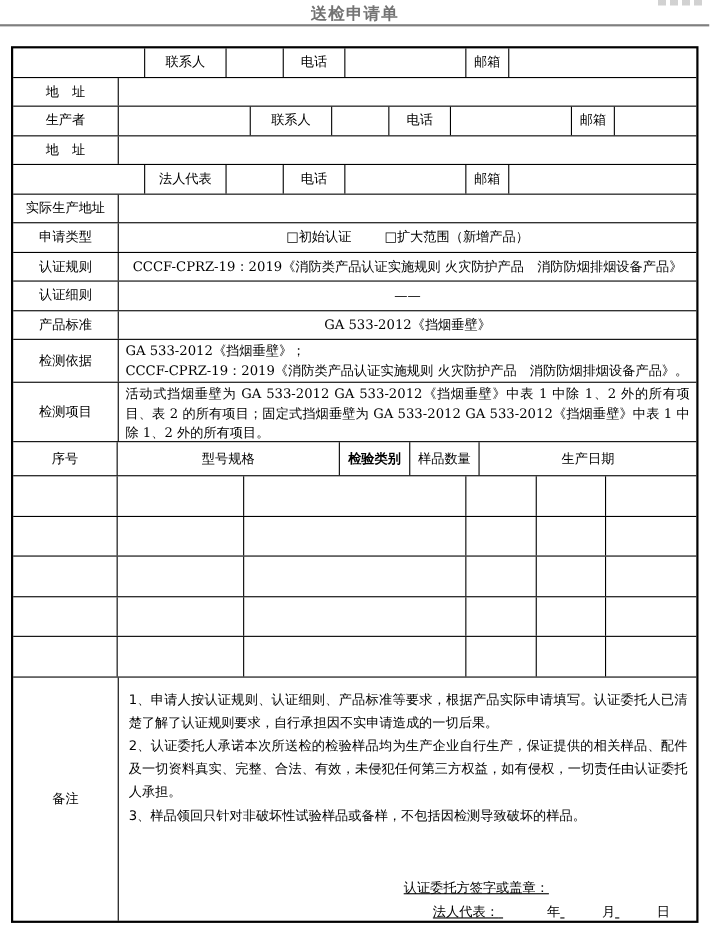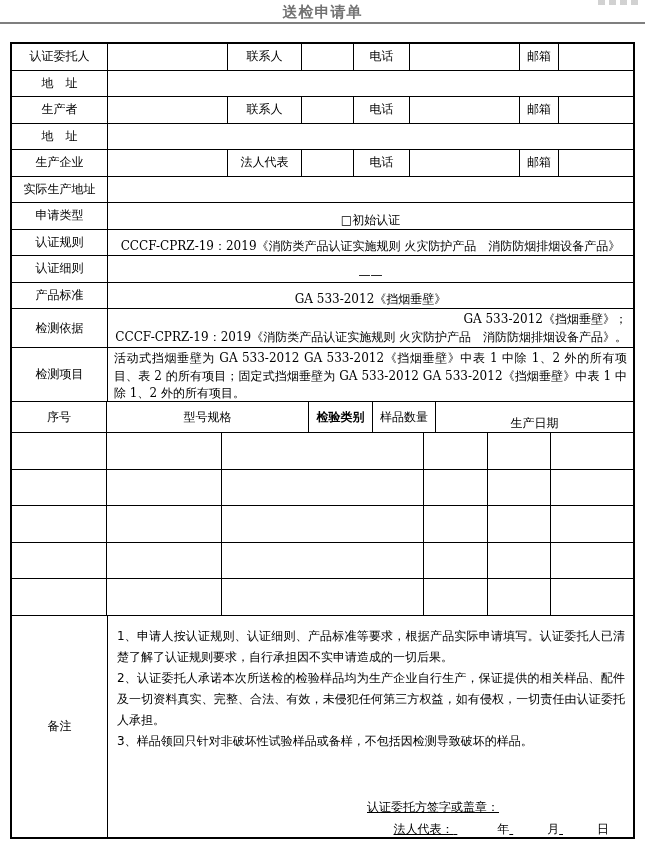--- a/index.html
+++ b/index.html
@@ -21,21 +21,21 @@
   }
   .form-table{
     position:absolute;left:10px;top:42px;width:625px;
     border:2px solid #000;box-sizing:border-box;background:#fff;
   }
   .r{display:flex;border-bottom:1px solid #000;box-sizing:border-box;}
   .r:last-child{border-bottom:none;}
   .c{border-right:1px solid #000;box-sizing:border-box;
      display:flex;align-items:center;justify-content:center;
      font-size:12px;overflow:hidden;}
-  .c:last-child{border-right:none;align-items:flex-end;}
+  .c:last-child{border-right:none;}
   .lab{text-align:center;}
   .val{justify-content:flex-start;}
   .flex1{flex:1;}
   
   .rh{height:26.5px;}
   .r-basis{height:39px;}
   .r-items{height:54px;}
   .r-phead{height:31px;}
   .r-empty{height:36.5px;}
   .r-remarks{height:221px;}
@@ -70,21 +70,20 @@
 </head>
 <body>
 
 <div class="page-title">送检申请单</div>
 <div class="title-rule"></div>
 <div class="scan-artifact"></div>
 
 <div class="form-table">
 
   <div class="r rh">
-    <div class="c lab w-lab">认证委托人</div>
     <div class="c val w-v1"></div>
     <div class="c lab w-f1">联系人</div>
     <div class="c val w-v2"></div>
     <div class="c lab w-f2">电话</div>
     <div class="c val w-v3"></div>
     <div class="c lab w-f3">邮箱</div>
     <div class="c val flex1"></div>
   </div>
 
   <div class="r rh">
@@ -102,39 +101,39 @@
     <div class="c lab w-f3">邮箱</div>
     <div class="c val flex1"></div>
   </div>
 
   <div class="r rh">
     <div class="c lab w-lab">地　址</div>
     <div class="c val flex1"></div>
   </div>
 
   <div class="r rh">
-    <div class="c lab w-lab">生产企业</div>
     <div class="c val w-v1"></div>
     <div class="c lab w-f1">法人代表</div>
     <div class="c val w-v2"></div>
     <div class="c lab w-f2">电话</div>
     <div class="c val w-v3"></div>
     <div class="c lab w-f3">邮箱</div>
     <div class="c val flex1"></div>
   </div>
 
   <div class="r rh">
     <div class="c lab w-lab">实际生产地址</div>
     <div class="c val flex1"></div>
   </div>
 
   <div class="r rh">
     <div class="c lab w-lab">申请类型</div>
     <div class="c flex1 cell-center options-cell">
       <span>□初始认证</span>
+      <span>□扩大范围（新增产品）</span>
     </div>
   </div>
 
   <div class="r rh">
     <div class="c lab w-lab">认证规则</div>
     <div class="c flex1 cell-center serif">CCCF-CPRZ-19：2019《消防类产品认证实施规则 火灾防护产品　消防防烟排烟设备产品》</div>
   </div>
 
   <div class="r rh">
     <div class="c lab w-lab">认证细则</div>

